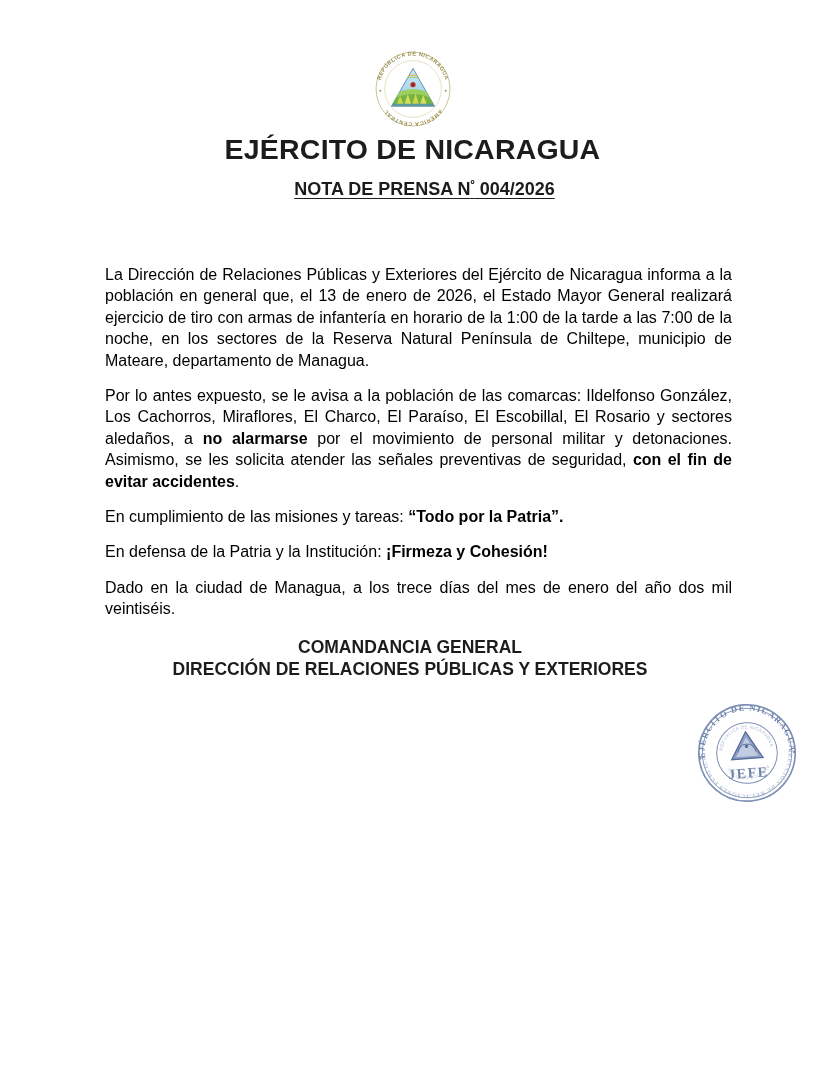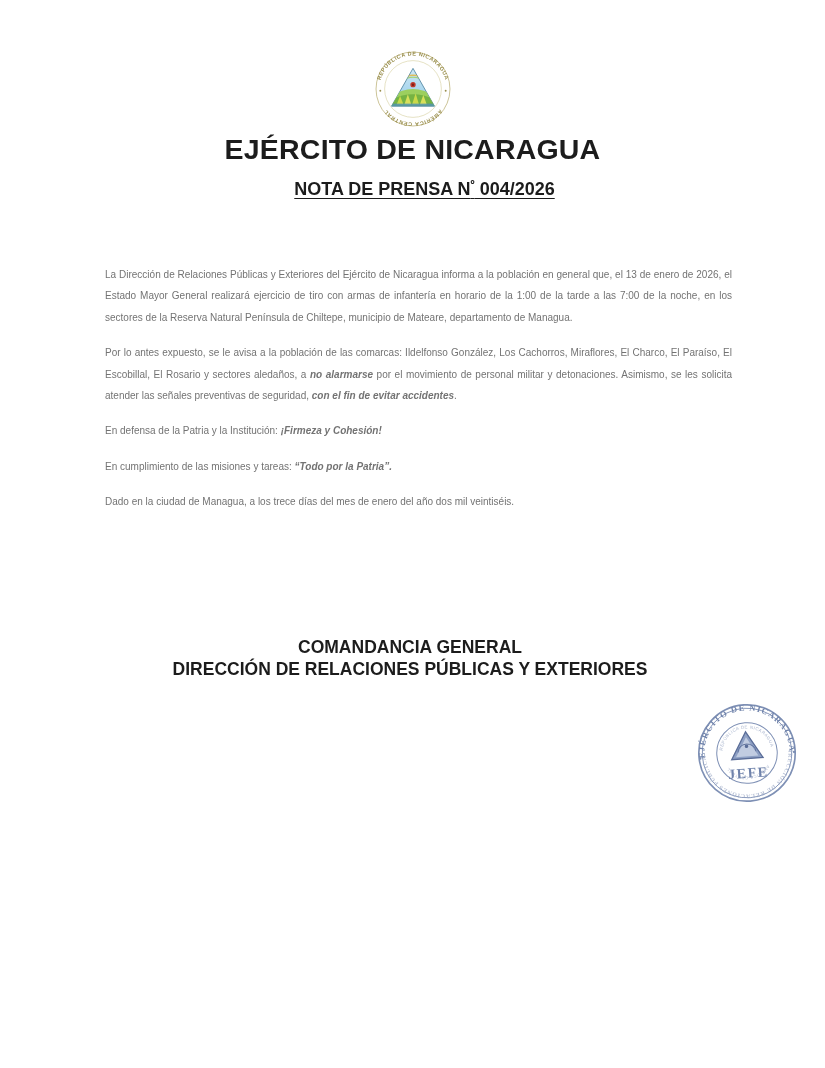--- a/index.html
+++ b/index.html
@@ -82,29 +82,28 @@
   
   .body-block {
     position: absolute;
     top: 264px;
     left: 105px;
     width: 627px;
   }
   .para {
     text-align: justify;
     text-justify: inter-word;
-    font-size: 10px;
+    font-size: 16px;
     line-height: 21.4px;
     margin: 0 0 14px 0;
-    color: #737373;
+    color: #000000;
   }
   .para.last { margin-bottom: 14px; }
   .para b.bi {
     font-weight: bold;
-    font-style: italic;
   }
 
   
   .sign-block {
     position: absolute;
     top: 636px;
     left: 0;
     width: 820px;
     text-align: center;
     font-size: 17.5px;
@@ -181,22 +180,22 @@
   <div class="title-note">
     <span class="u">
       <span>NOTA DE PRENSA N</span><sup>º</sup><span> 004/2026</span>
     </span>
   </div>
 
 
   <div class="body-block">
     <p class="para">La Dirección de Relaciones Públicas y Exteriores del Ejército de Nicaragua informa a la población en general que, el 13 de enero de 2026, el Estado Mayor General realizará ejercicio de tiro con armas de infantería en horario de la 1:00 de la tarde a las 7:00 de la noche, en los sectores de la Reserva Natural Península de Chiltepe, municipio de Mateare, departamento de Managua.</p>
     <p class="para">Por lo antes expuesto, se le avisa a la población de las comarcas: Ildelfonso González, Los Cachorros, Miraflores, El Charco, El Paraíso, El Escobillal, El Rosario y sectores aledaños, a <b class="bi">no alarmarse</b> por el movimiento de personal militar y detonaciones. Asimismo, se les solicita atender las señales preventivas de seguridad, <b class="bi">con el fin de evitar accidentes</b>.</p>
+    <p class="para">En cumplimiento de las misiones y tareas: <b class="bi">“Todo por la Patria”.</b></p>
     <p class="para">En defensa de la Patria y la Institución: <b class="bi">¡Firmeza y Cohesión!</b></p>
-    <p class="para">En cumplimiento de las misiones y tareas: <b class="bi">“Todo por la Patria”.</b></p>
     <p class="para last">Dado en la ciudad de Managua, a los trece días del mes de enero del año dos mil veintiséis.</p>
   </div>
 
   <div class="sign-block">
     <div>COMANDANCIA GENERAL</div>
     <div>DIRECCIÓN DE RELACIONES PÚBLICAS Y EXTERIORES</div>
   </div>
 
   <div class="stamp">
     <svg viewBox="0 0 100 100" width="118" height="112" xmlns="http://www.w3.org/2000/svg">

